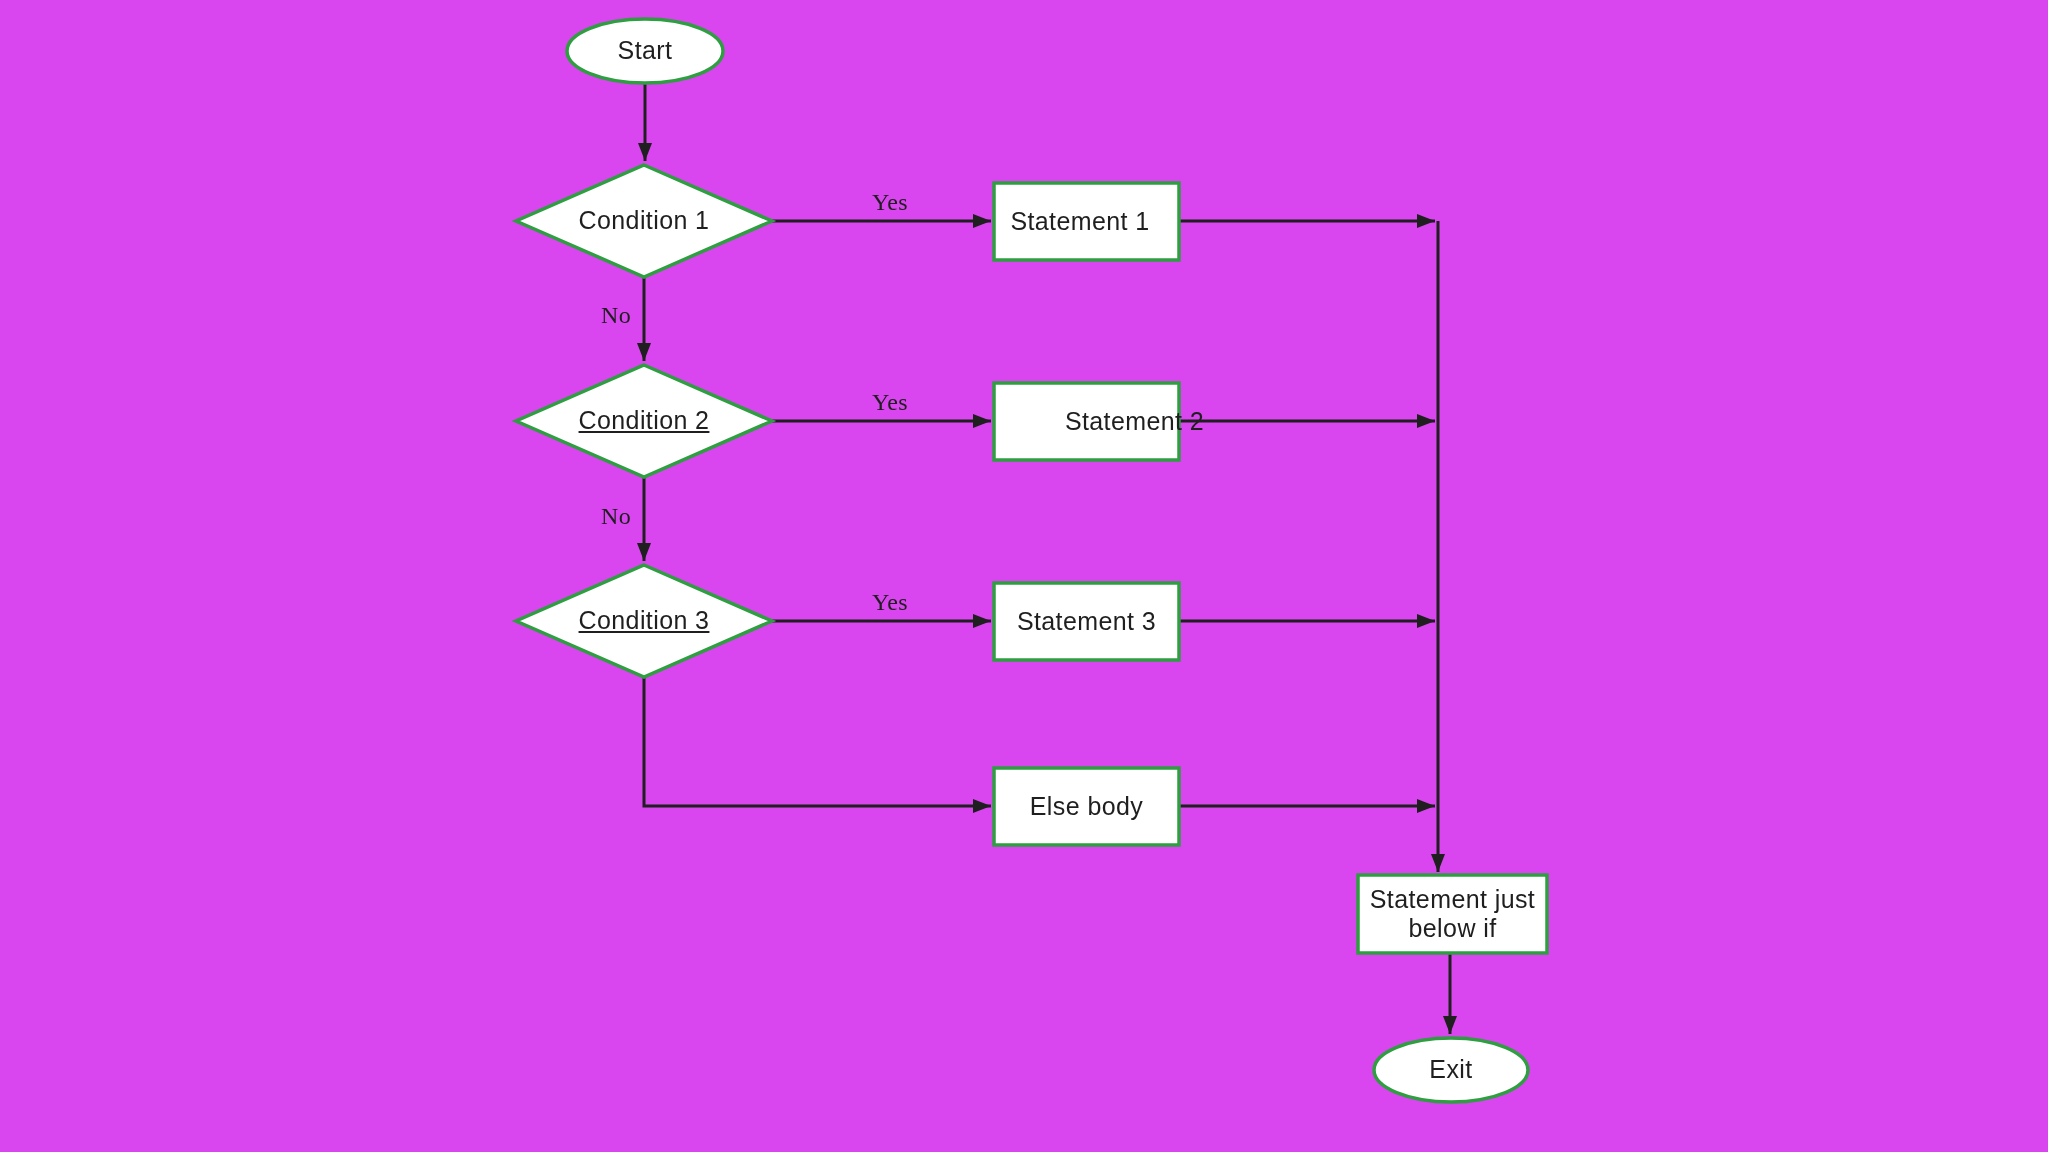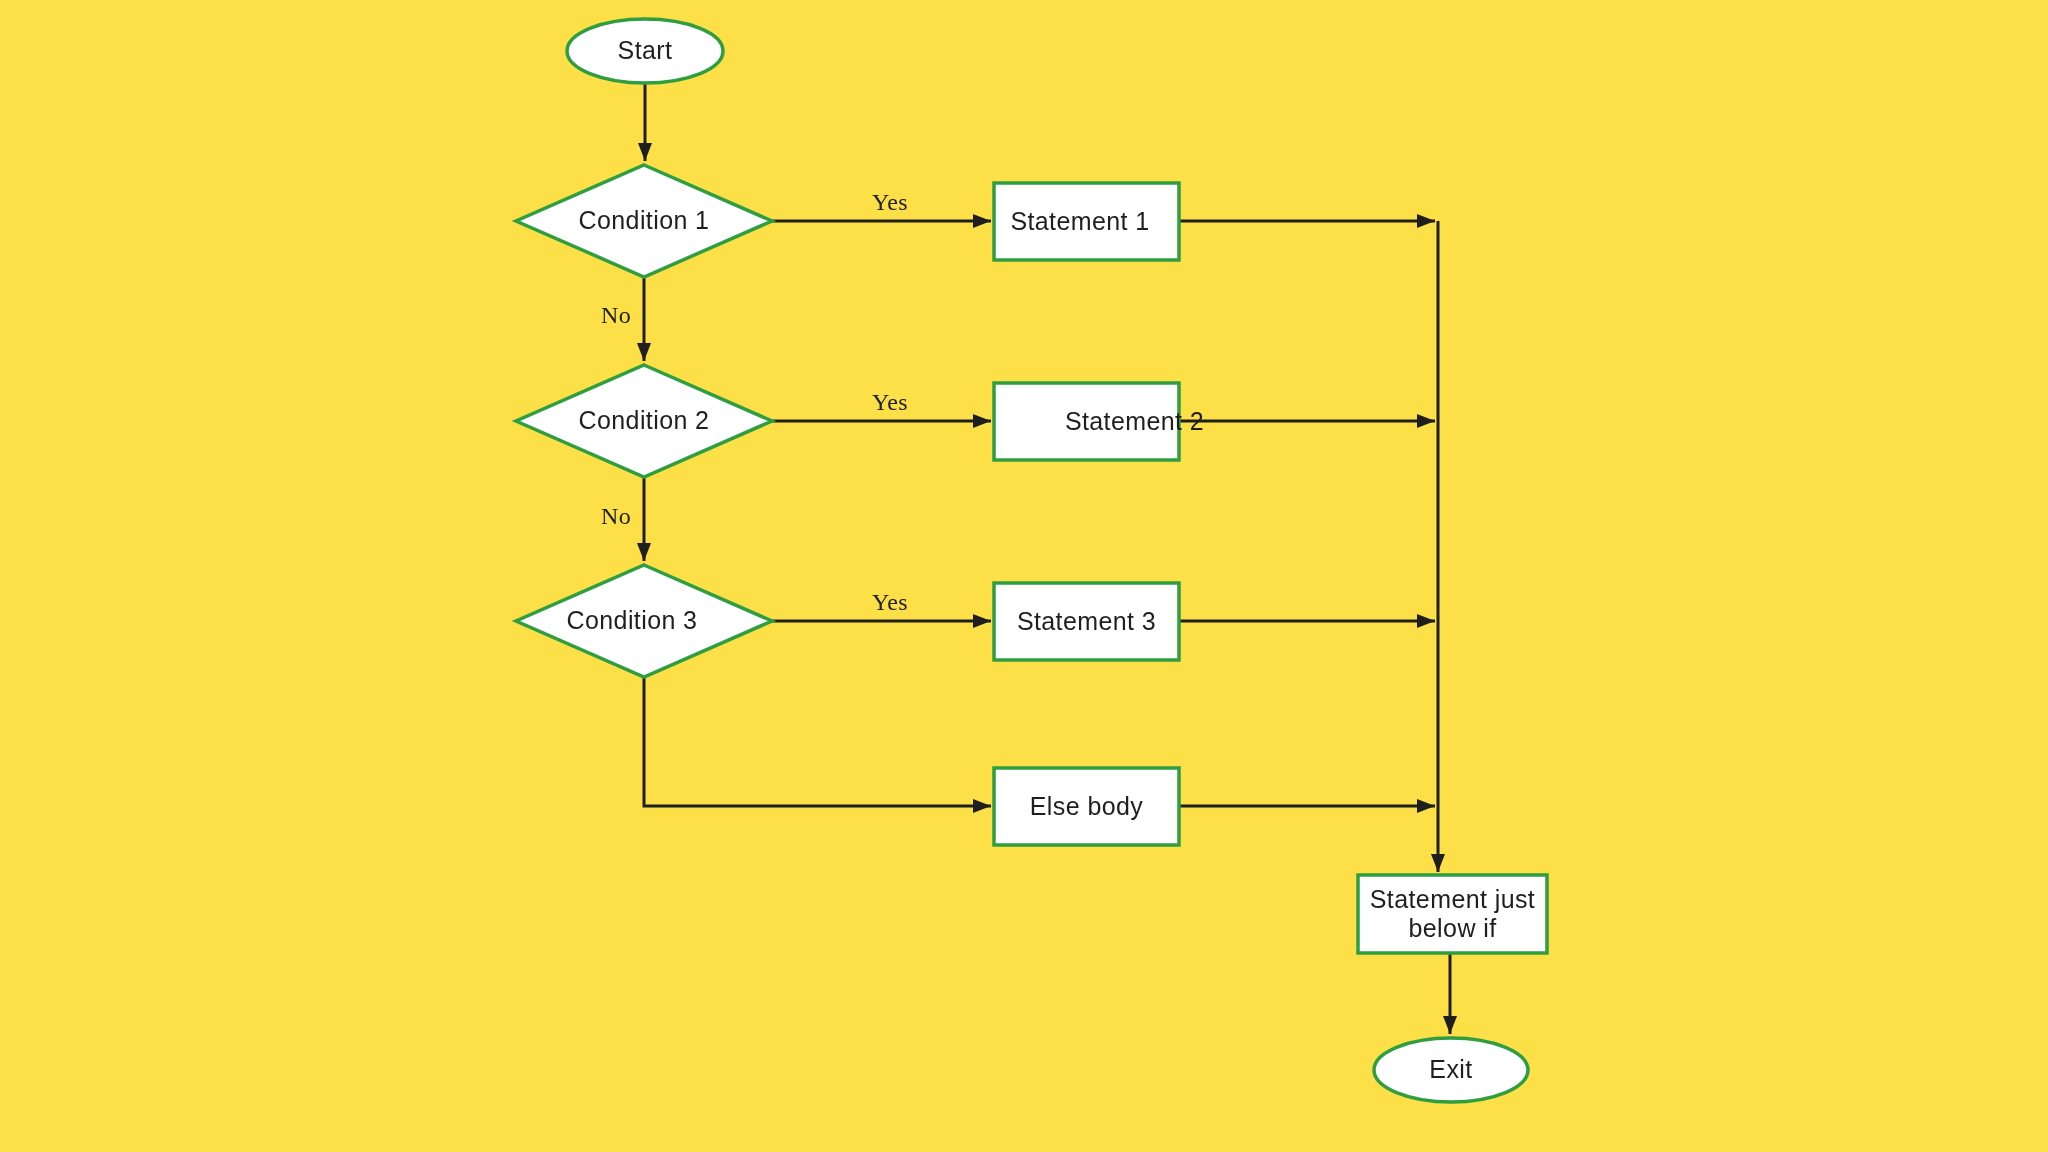--- a/index.html
+++ b/index.html
@@ -4,21 +4,21 @@
 <style>
   html, body {
     margin: 0;
     padding: 0;
     background: #ffffff;
   }
   .stage {
     position: relative;
     width: 2048px;
     height: 1152px;
-    background: #fde047;
+    background: #d946ef;
     font-family: "Liberation Sans", sans-serif;
     color: #1f1f1f;
     overflow: hidden;
   }
   .stage svg {
     position: absolute;
     left: 0;
     top: 0;
   }
   .shape {
@@ -43,22 +43,22 @@
     color: #1f1f1f;
     user-select: none;
   }
   .edge-label {
     font-size: 24px;
     font-family: Liberation Serif, serif;
   }
   
   .lbl-start       { left: 567px;  top: 20px;   width: 156px; height: 62px; }
   .lbl-condition1  { left: 516px;  top: 165px;  width: 256px; height: 112px; }
-  .lbl-condition2  { left: 516px;  top: 365px;  width: 256px; height: 112px; }
-  .lbl-condition3  { left: 504px;  top: 565px;  width: 256px; height: 112px; }
+  .lbl-condition2  { left: 516px;  top: 365px;  width: 256px; height: 112px; text-decoration: underline; }
+  .lbl-condition3  { left: 516px;  top: 565px;  width: 256px; height: 112px; text-decoration: underline; }
   .lbl-statement1  { left: 994px;  top: 183px;  width: 172px; height: 77px; }
   .lbl-statement2  { left: 994px;  top: 383px;  width: 185px; height: 77px; margin-left: 48px; }
   .lbl-statement3  { left: 994px;  top: 583px;  width: 185px; height: 77px; }
   .lbl-else        { left: 994px;  top: 768px;  width: 185px; height: 77px; }
   .lbl-belowif     { left: 1358px; top: 875px;  width: 189px; height: 78px; padding: 0 2px; box-sizing: border-box; }
   .lbl-exit        { left: 1375px; top: 1038px; width: 152px; height: 64px; }
   
   .lbl-yes1 { left: 858px; top: 186px; width: 64px; height: 32px; }
   .lbl-yes2 { left: 858px; top: 386px; width: 64px; height: 32px; }
   .lbl-yes3 { left: 858px; top: 586px; width: 64px; height: 32px; }

